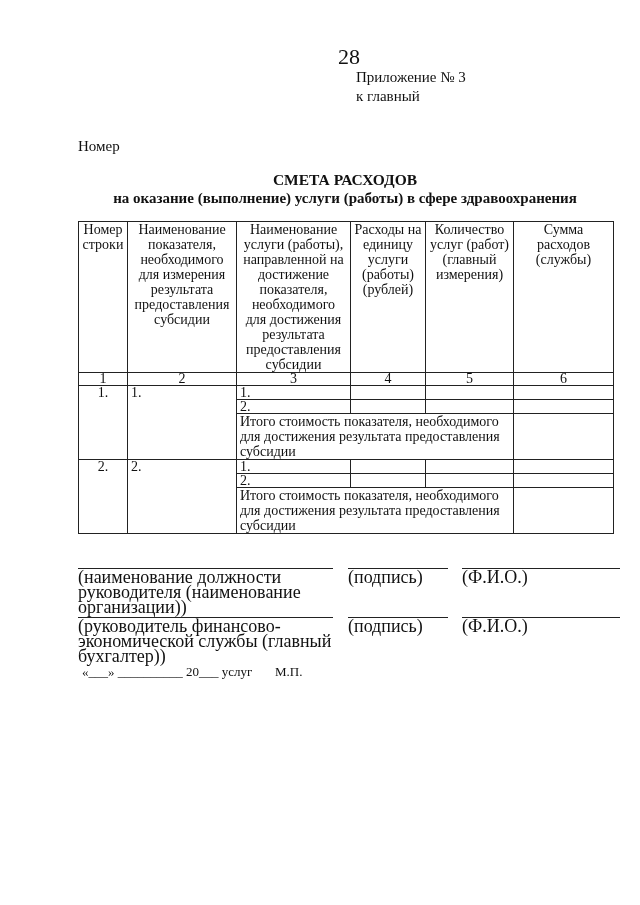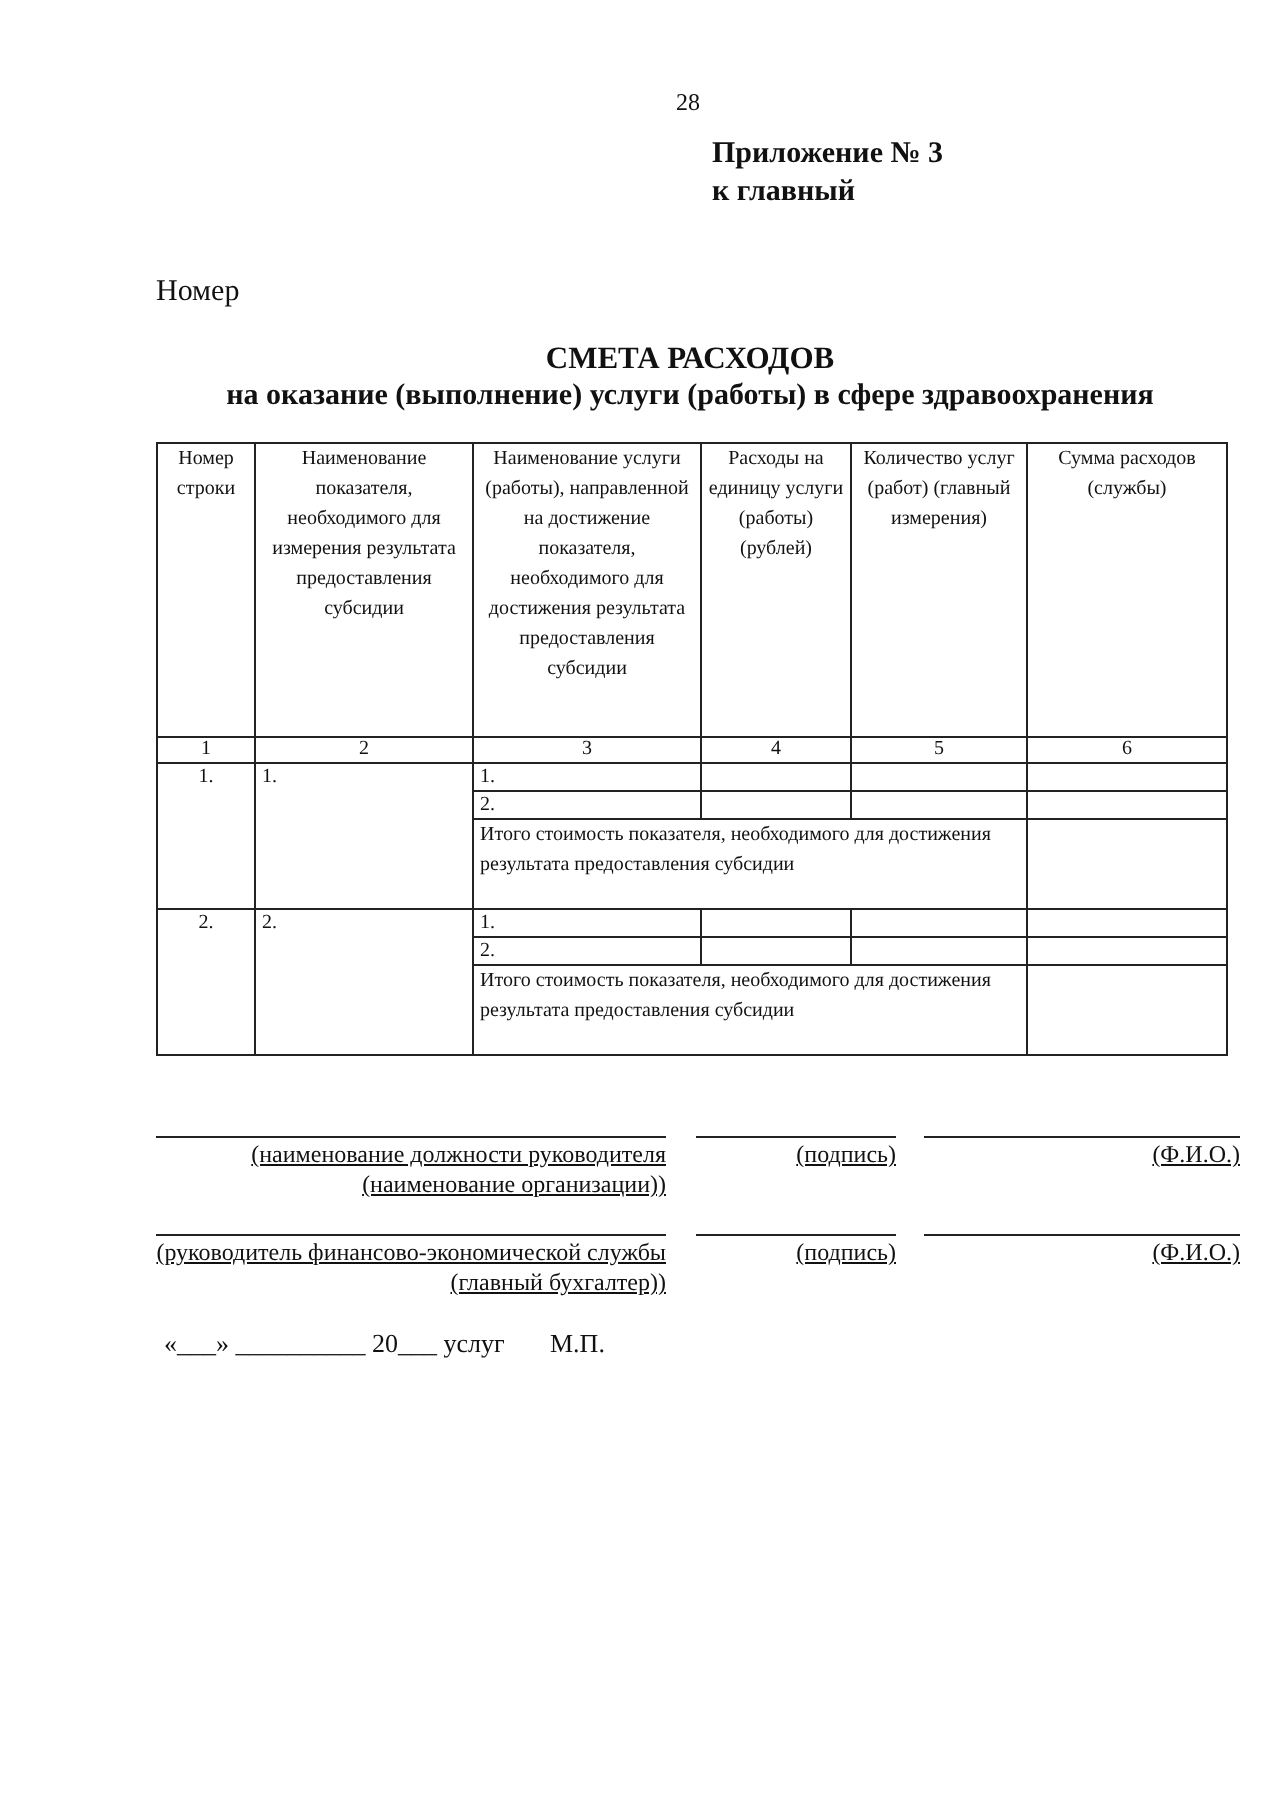--- a/index.html
+++ b/index.html
@@ -2,43 +2,43 @@
 <html><head>
 <meta charset="utf-8">
 <style>
   html, body { margin: 0; padding: 0; background: #ffffff; }
   body {
     width: 640px; height: 905px; position: relative; overflow: hidden;
     font-family: "Liberation Serif", "DejaVu Serif", serif;
     color: #111;
   }
   .abs { position: absolute; }
-  .page-number { left: 338px; top: 44px; font-size: 12px; }
-  .appendix { left: 356px; top: 68px; font-size: 15px; line-height: 19px; font-weight: bold; }
+  .page-number { left: 338px; top: 44px; font-size: 22px; }
+  .appendix { left: 356px; top: 68px; font-size: 15px; line-height: 19px; }
   .form-label { left: 78px; top: 138px; font-size: 15px; }
   .title { left: 0; width: 690px; top: 170px; text-align: center; font-weight: bold; font-size: 15.5px; line-height: 19px; }
   .subtitle { left: 0; width: 690px; top: 189px; text-align: center; font-weight: bold; font-size: 15px; line-height: 19px; }
 
   table.estimate {
     position: absolute; left: 78px; top: 221px;
     border-collapse: collapse; table-layout: fixed;
     width: 535px;
-    font-size: 10px; line-height: 15px;
+    font-size: 14px; line-height: 15px;
   }
   table.estimate td {
     border: 1px solid #222; padding: 0 3px; vertical-align: top;
   }
   .hdr td { text-align: center; height: 146px; padding-top: 1px; }
   .nums td { text-align: center; height: 12px; line-height: 12px; }
   .c { text-align: center; }
   .sub td { height: 13px; line-height: 13px; }
   .itogo td { height: 44px; margin-top: 29px; }
 
   .sig-line { position: absolute; border-top: 1px solid #222; height: 0; }
-  .sig-text { position: absolute; font-size: 12px; line-height: 15px; text-align: right; text-decoration: underline; }
+  .sig-text { position: absolute; font-size: 18px; line-height: 15px; text-align: left; }
   .date-line { left: 82px; top: 664px; font-size: 13px; }
   .mp { left: 275px; top: 664px; font-size: 13px; }
 </style>
 </head>
 <body>
 
 <div class="abs page-number">28</div>
 
 <div class="abs appendix">
   <div>Приложение № 3</div>

